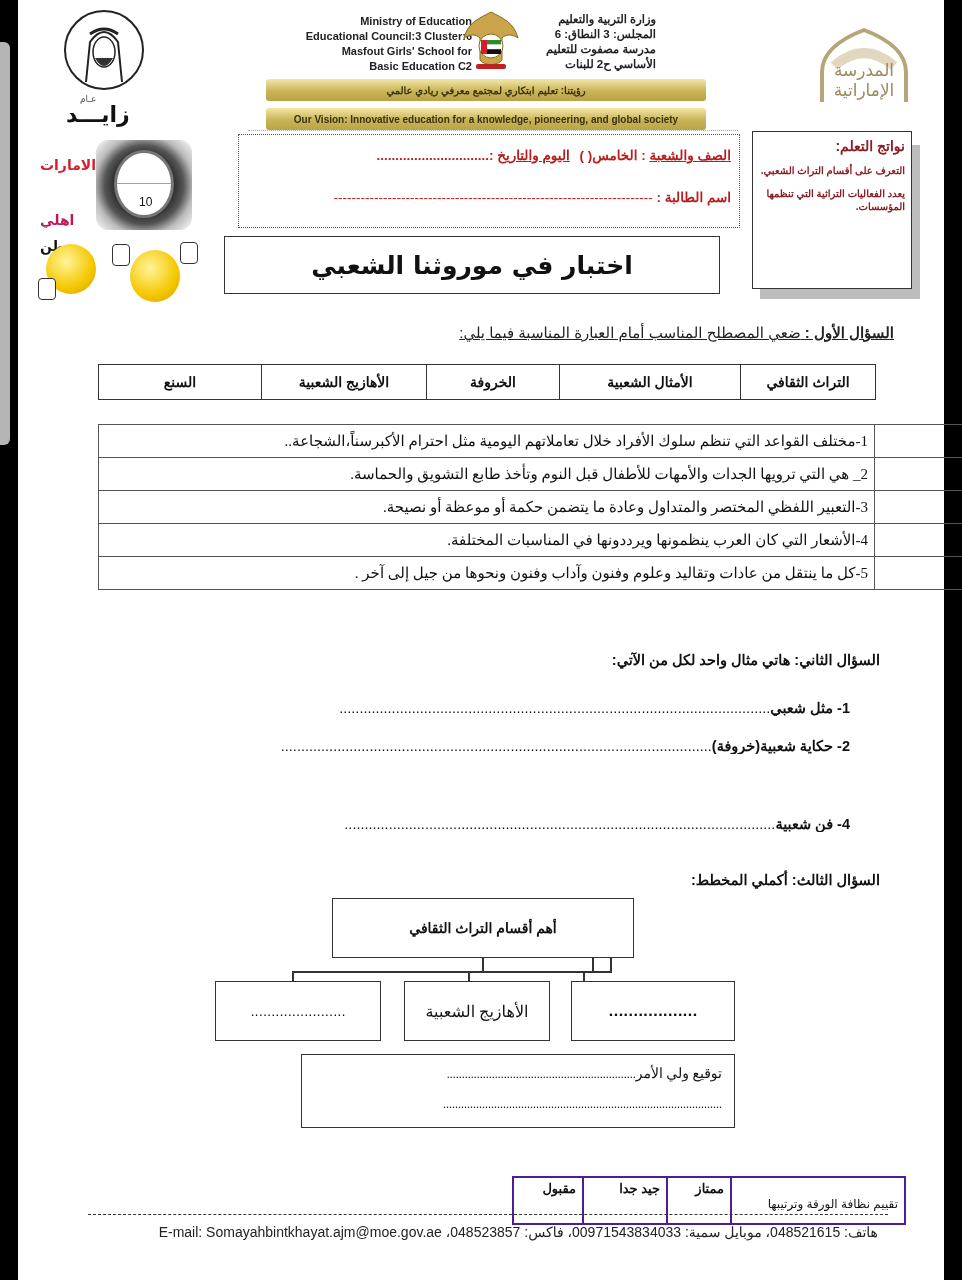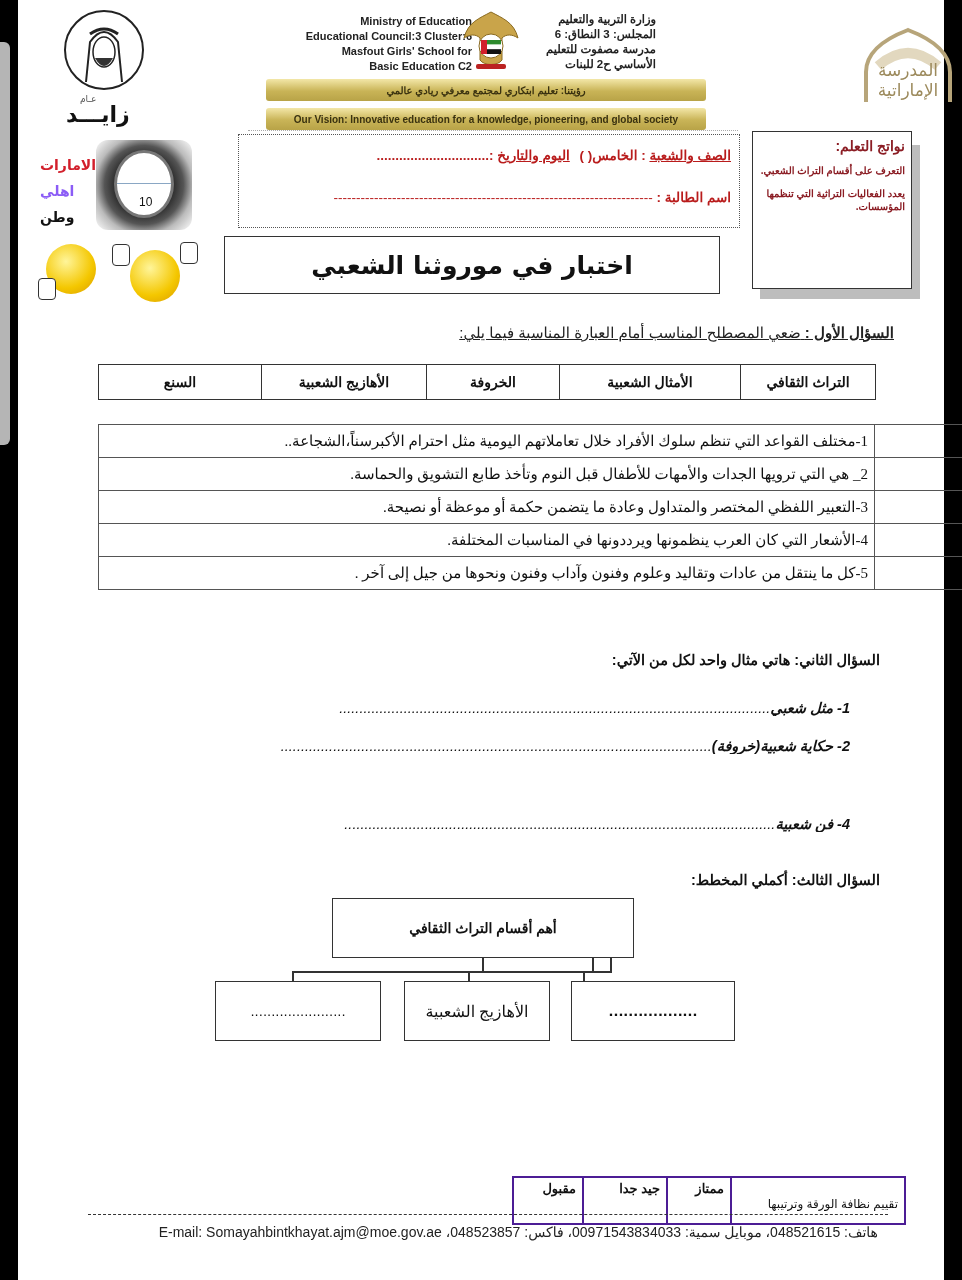--- a/index.html
+++ b/index.html
@@ -43,21 +43,21 @@
   .terms td { border:1.5px solid #333; text-align:center; font-family:"Liberation Sans", sans-serif;
               font-weight:bold; font-size:14px; direction:rtl; }
   .stmts { left:80px; top:424px; width:908px; }
   .stmts td { border:1px solid #555; height:32px; font-family:"Liberation Serif", serif; font-size:15px;
               direction:rtl; text-align:right; padding:0 6px; white-space:nowrap; }
   .stmts td.blank { width:118px; }
   
   .q2-title { right:64px; top:652px; font-size:14.5px; font-weight:bold; direction:rtl;
               font-family:"Liberation Sans", sans-serif; white-space:nowrap; }
   .q2-line { right:94px; width:690px; font-size:14.5px; font-weight:bold; direction:rtl; text-align:right;
-             font-family:"Liberation Sans", sans-serif; white-space:nowrap; overflow:hidden;font-style:italic; }
+             font-family:"Liberation Sans", sans-serif; white-space:nowrap; overflow:hidden; }
   .q2-line .dots { font-weight:normal; letter-spacing:1px; }
   
   .q3-title { right:64px; top:872px; font-size:14.5px; font-weight:bold; direction:rtl;
               font-family:"Liberation Sans", sans-serif; white-space:nowrap; }
   .box { border:1.5px solid #333; box-sizing:border-box; display:flex; align-items:center; justify-content:center;
          background:#fff; direction:rtl; }
   .line { background:#333; }
   .sig-box { left:283px; top:1054px; width:434px; height:74px; border:1.5px solid #333; box-sizing:border-box;
              direction:rtl; font-family:"Liberation Serif", serif; font-size:14px; }
   
@@ -107,32 +107,32 @@
   <div class="abs hdr-ar">
     <div>وزارة التربية والتعليم</div>
     <div>المجلس: 3 النطاق: 6</div>
     <div>مدرسة مصفوت للتعليم</div>
     <div>الأساسي ح2 للبنات</div>
   </div>
   <div class="abs gold-bar" style="top:79px;direction:rtl;">رؤيتنا: تعليم ابتكاري لمجتمع معرفي ريادي عالمي</div>
   <div class="abs gold-bar" style="top:108px;">Our Vision: Innovative education for a knowledge, pioneering, and global society</div>
   <div class="abs dotted-sep"></div>
 
-  <div class="abs" style="left:840px;top:26px;width:100px;height:80px;">
+  <div class="abs" style="left:796px;top:26px;width:100px;height:80px;">
     <svg width="100" height="80" viewBox="0 0 100 80">
       <path d="M8 76 L8 46 Q8 20 50 4 Q92 20 92 46 L92 76" fill="none" stroke="#b7a57a" stroke-width="4"></path>
       <path d="M20 40 Q50 14 80 40" fill="none" stroke="#e2d8bf" stroke-width="10"></path>
     </svg>
     <div class="abs" style="top:34px;left:0;width:100px;text-align:center;font-size:17px;color:#9c8a5c;">المدرسة</div>
     <div class="abs" style="top:54px;left:0;width:100px;text-align:center;font-size:17px;color:#9c8a5c;">الإماراتية</div>
   </div>
 
   <div class="abs" style="left:22px;top:152px;width:46px;font-weight:bold;font-size:14px;line-height:26px;">
     <div style="color:#d21f2b;">الامارات</div>
-    <div style="color:#8b5cf6;">اهلي</div>
+    <div style="color:#be185d;margin-top:29px;">اهلي</div>
     <div style="color:#111;">وطن</div>
   </div>
 
   <div class="abs" style="left:78px;top:140px;width:96px;height:90px;background:radial-gradient(circle,#fff 38%,#222 40%,#555 60%,#bbb 75%,#fff 100%);border-radius:12px;">
     <div class="abs" style="left:18px;top:10px;width:60px;height:68px;border-radius:50%;background:#fff;border:3px solid #777;box-sizing:border-box;">
       <div class="abs" style="left:0;top:30px;width:54px;border-top:1.5px solid #8aa7c4;"></div>
       <div class="abs" style="left:22px;top:42px;font-size:12px;font-family:'Liberation Sans',sans-serif;">10</div>
     </div>
   </div>
 
@@ -229,20 +229,26 @@
   <div class="abs box" style="left:197px;top:981px;width:166px;height:60px;font-size:13px;">
     <span>.......................</span>
   </div>
   <div class="abs box" style="left:386px;top:981px;width:146px;height:60px;font-size:16px;font-family:'Liberation Serif',serif;">
     <span>الأهازيج الشعبية</span>
   </div>
   <div class="abs box" style="left:553px;top:981px;width:164px;height:60px;font-size:13px;font-weight:bold;">
     <span>..................</span>
   </div>
 
+  <div class="abs sig-box">
+    <div class="abs" style="right:12px;top:10px;white-space:nowrap;">
+      <span>توقيع ولي الأمر</span><span style="font-size:12px;">...............................................................</span>
+    </div>
+    <div class="abs" style="right:12px;top:42px;white-space:nowrap;font-size:12px;">.............................................................................................</div>
+  </div>
 
   <table class="abs grade" dir="rtl">
     <tbody>
         <tr>
       <td style="width:160px;padding-top:19px;">تقييم نظافة الورقة وترتيبها</td>
       <td class="b" style="width:50px;">ممتاز</td>
       <td class="b" style="width:70px;">جيد جدا</td>
       <td class="b" style="width:56px;">مقبول</td>
     </tr>
   </tbody>

